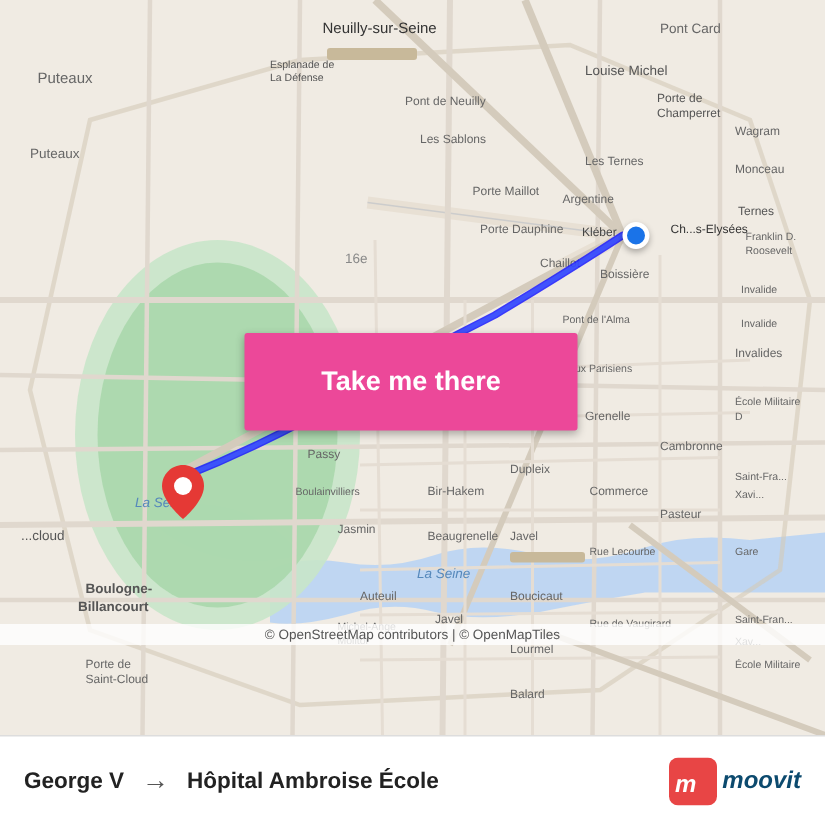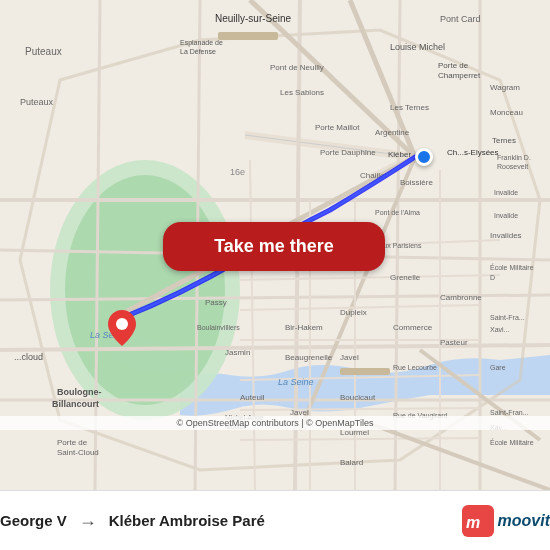--- a/index.html
+++ b/index.html
@@ -21,25 +21,25 @@
       position: absolute;
       top: 0; left: 0;
     }
 
     
     #take-me-there-btn {
       position: absolute;
       top: 222px;
       left: 163px;
       width: 222px;
-      height: 49px;
-      background: #b91c1c;
+      height: 65px;
+      background: #ec4899;
       color: white;
       border: none;
-      border-radius: 18px;
+      border-radius: 2px;
       font-size: 18px;
       font-weight: bold;
       cursor: pointer;
       display: flex;
       align-items: center;
       justify-content: center;
       box-shadow: 0 2px 6px rgba(0,0,0,0.3);
       z-index: 10;
     }
 
@@ -73,21 +73,21 @@
       top: 0; left: 0;
       width: 100%;
       height: 100%;
       z-index: 5;
       pointer-events: none;
     }
 
     
     #bottom-bar {
       background: white;
-      padding: 12px 0;
+      padding: 12px 16px;
       display: flex;
       align-items: center;
       gap: 12px;
       border-top: 1px solid #ddd;
       min-height: 60px;
     }
 
     #from-station {
       font-size: 15px;
       font-weight: 600;
@@ -310,21 +310,21 @@
     <button id="take-me-there-btn">Take me there</button>
 
     <div id="attribution">
       <span>© OpenStreetMap contributors | © OpenMapTiles</span>
     </div>
   </div>
 
   <div id="bottom-bar">
     <span id="from-station">George V</span>
     <span id="arrow-icon">→</span>
-    <span id="to-station">Kléber Ambroise Paré</span>
+    <span id="to-station">Hôpital Ambroise École</span>
     <div id="moovit-logo">
 
       <svg id="moovit-icon" viewBox="0 0 32 32" xmlns="http://www.w3.org/2000/svg">
         <rect width="32" height="32" rx="6" fill="#e84545"></rect>
         <text x="4" y="23" font-size="16" fill="white" font-family="Arial" font-weight="bold" font-style="italic">m</text>
       </svg>
       <span id="moovit-text">moovit</span>
     </div>
   </div>
 </div>

